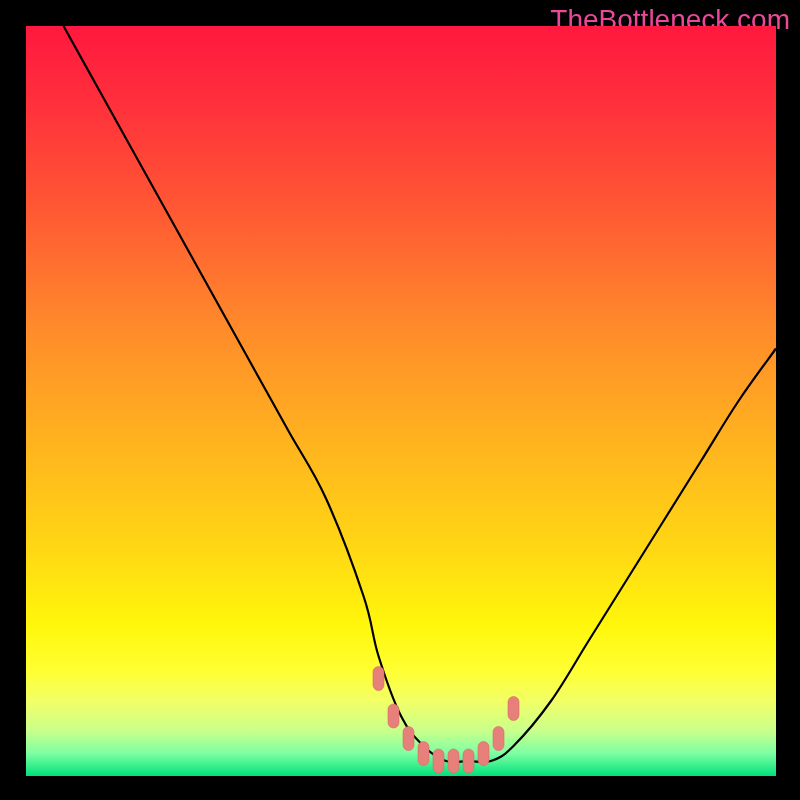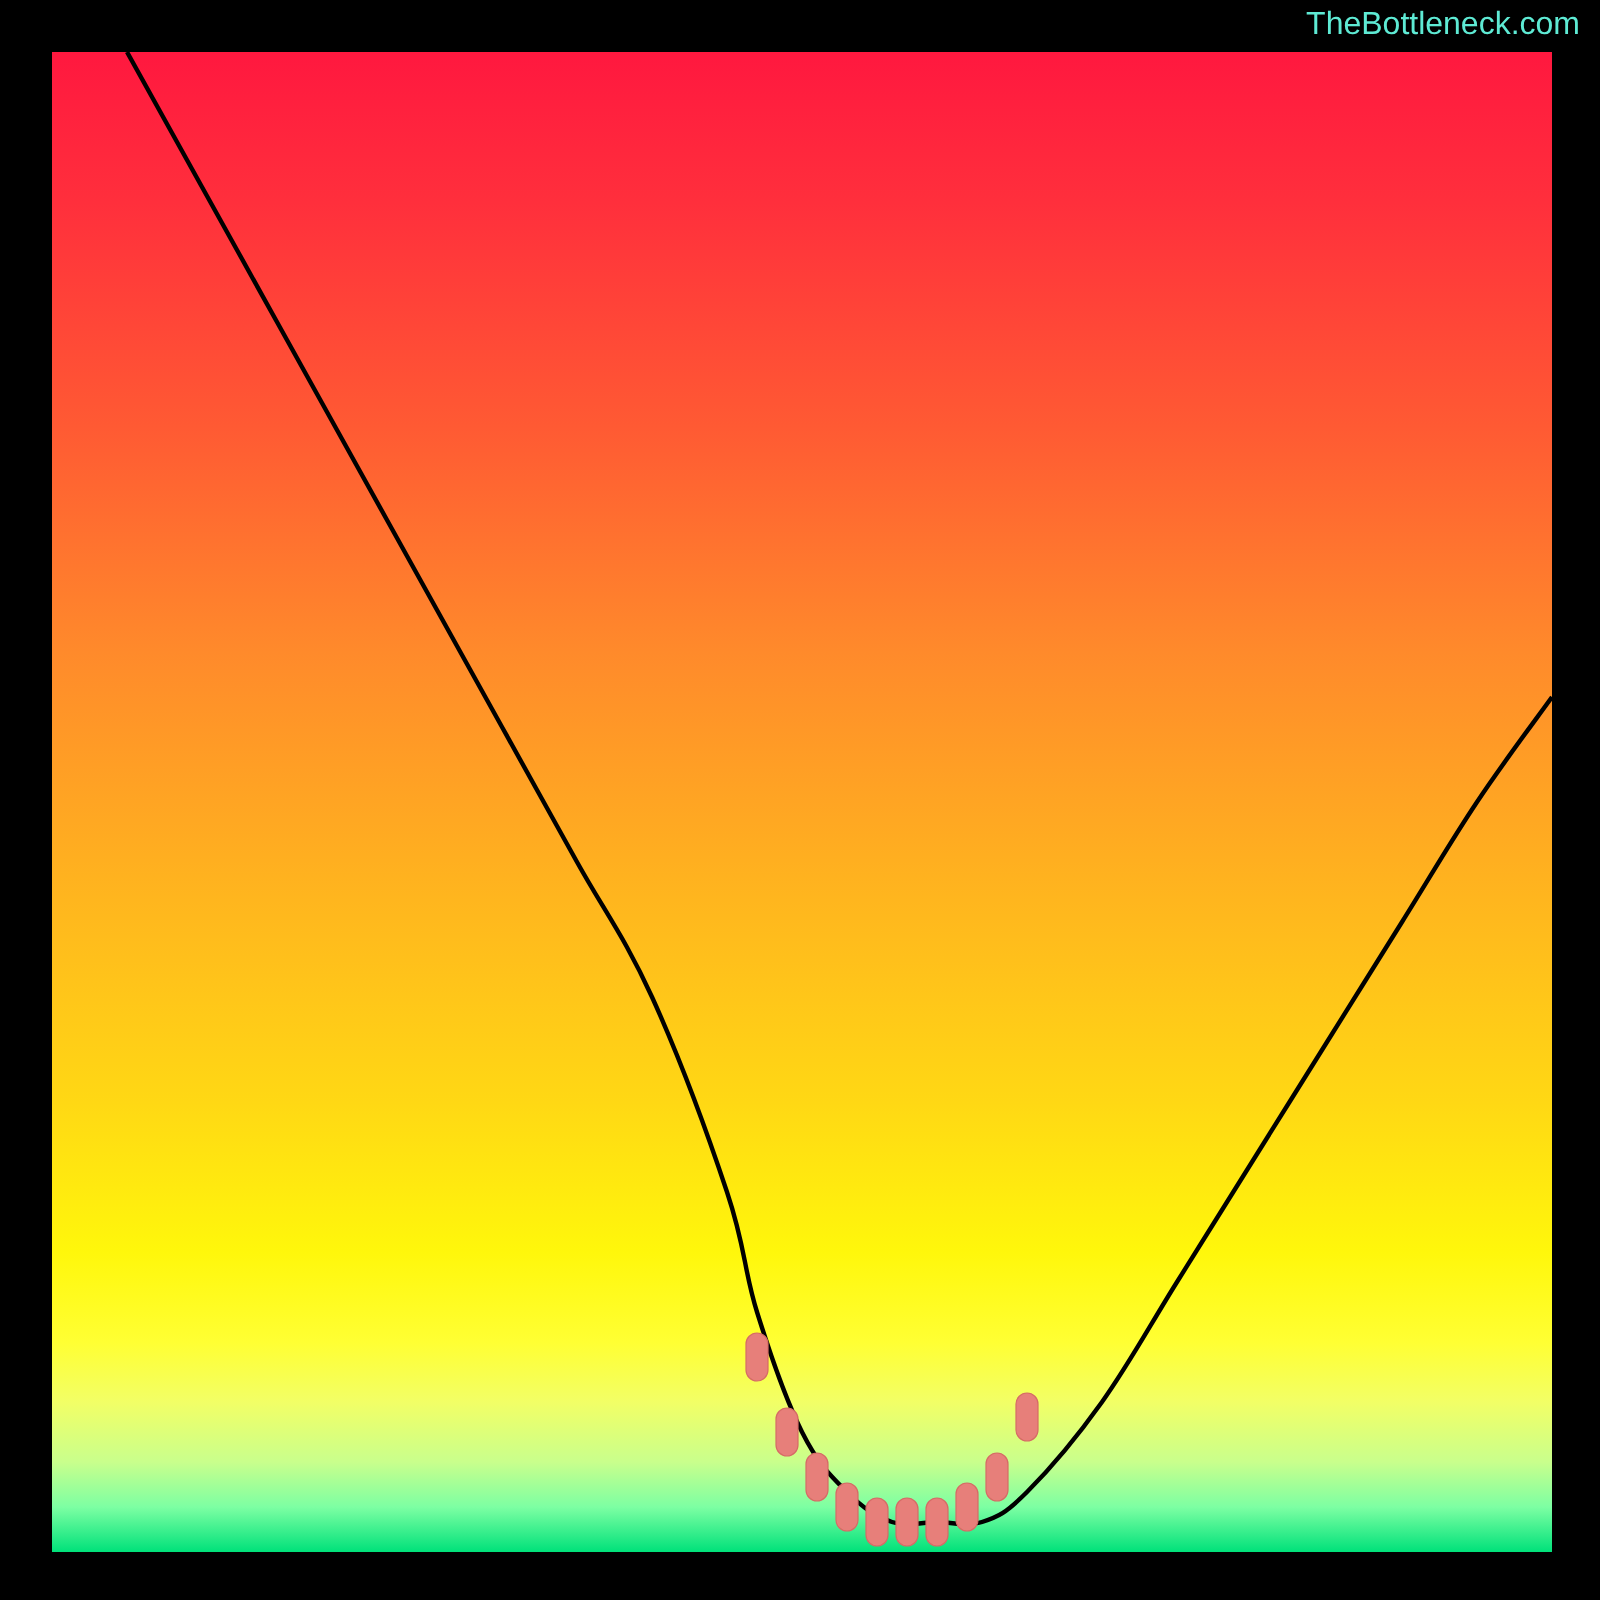--- a/index.html
+++ b/index.html
@@ -24,22 +24,22 @@
     left: 26px;
     top: 26px;
     width: 750px;
     height: 750px;
     overflow: hidden;
   }
   .watermark {
     position: absolute;
     top: 4px;
     right: 10px;
-    color: #5eead4;
-    font-size: 16px;
+    color: #ec4899;
+    font-size: 28px;
     font-weight: 400;
     letter-spacing: 0px;
     user-select: none;
   }
   svg {
     display: block;
   }
 </style>
 </head>
 <body>

